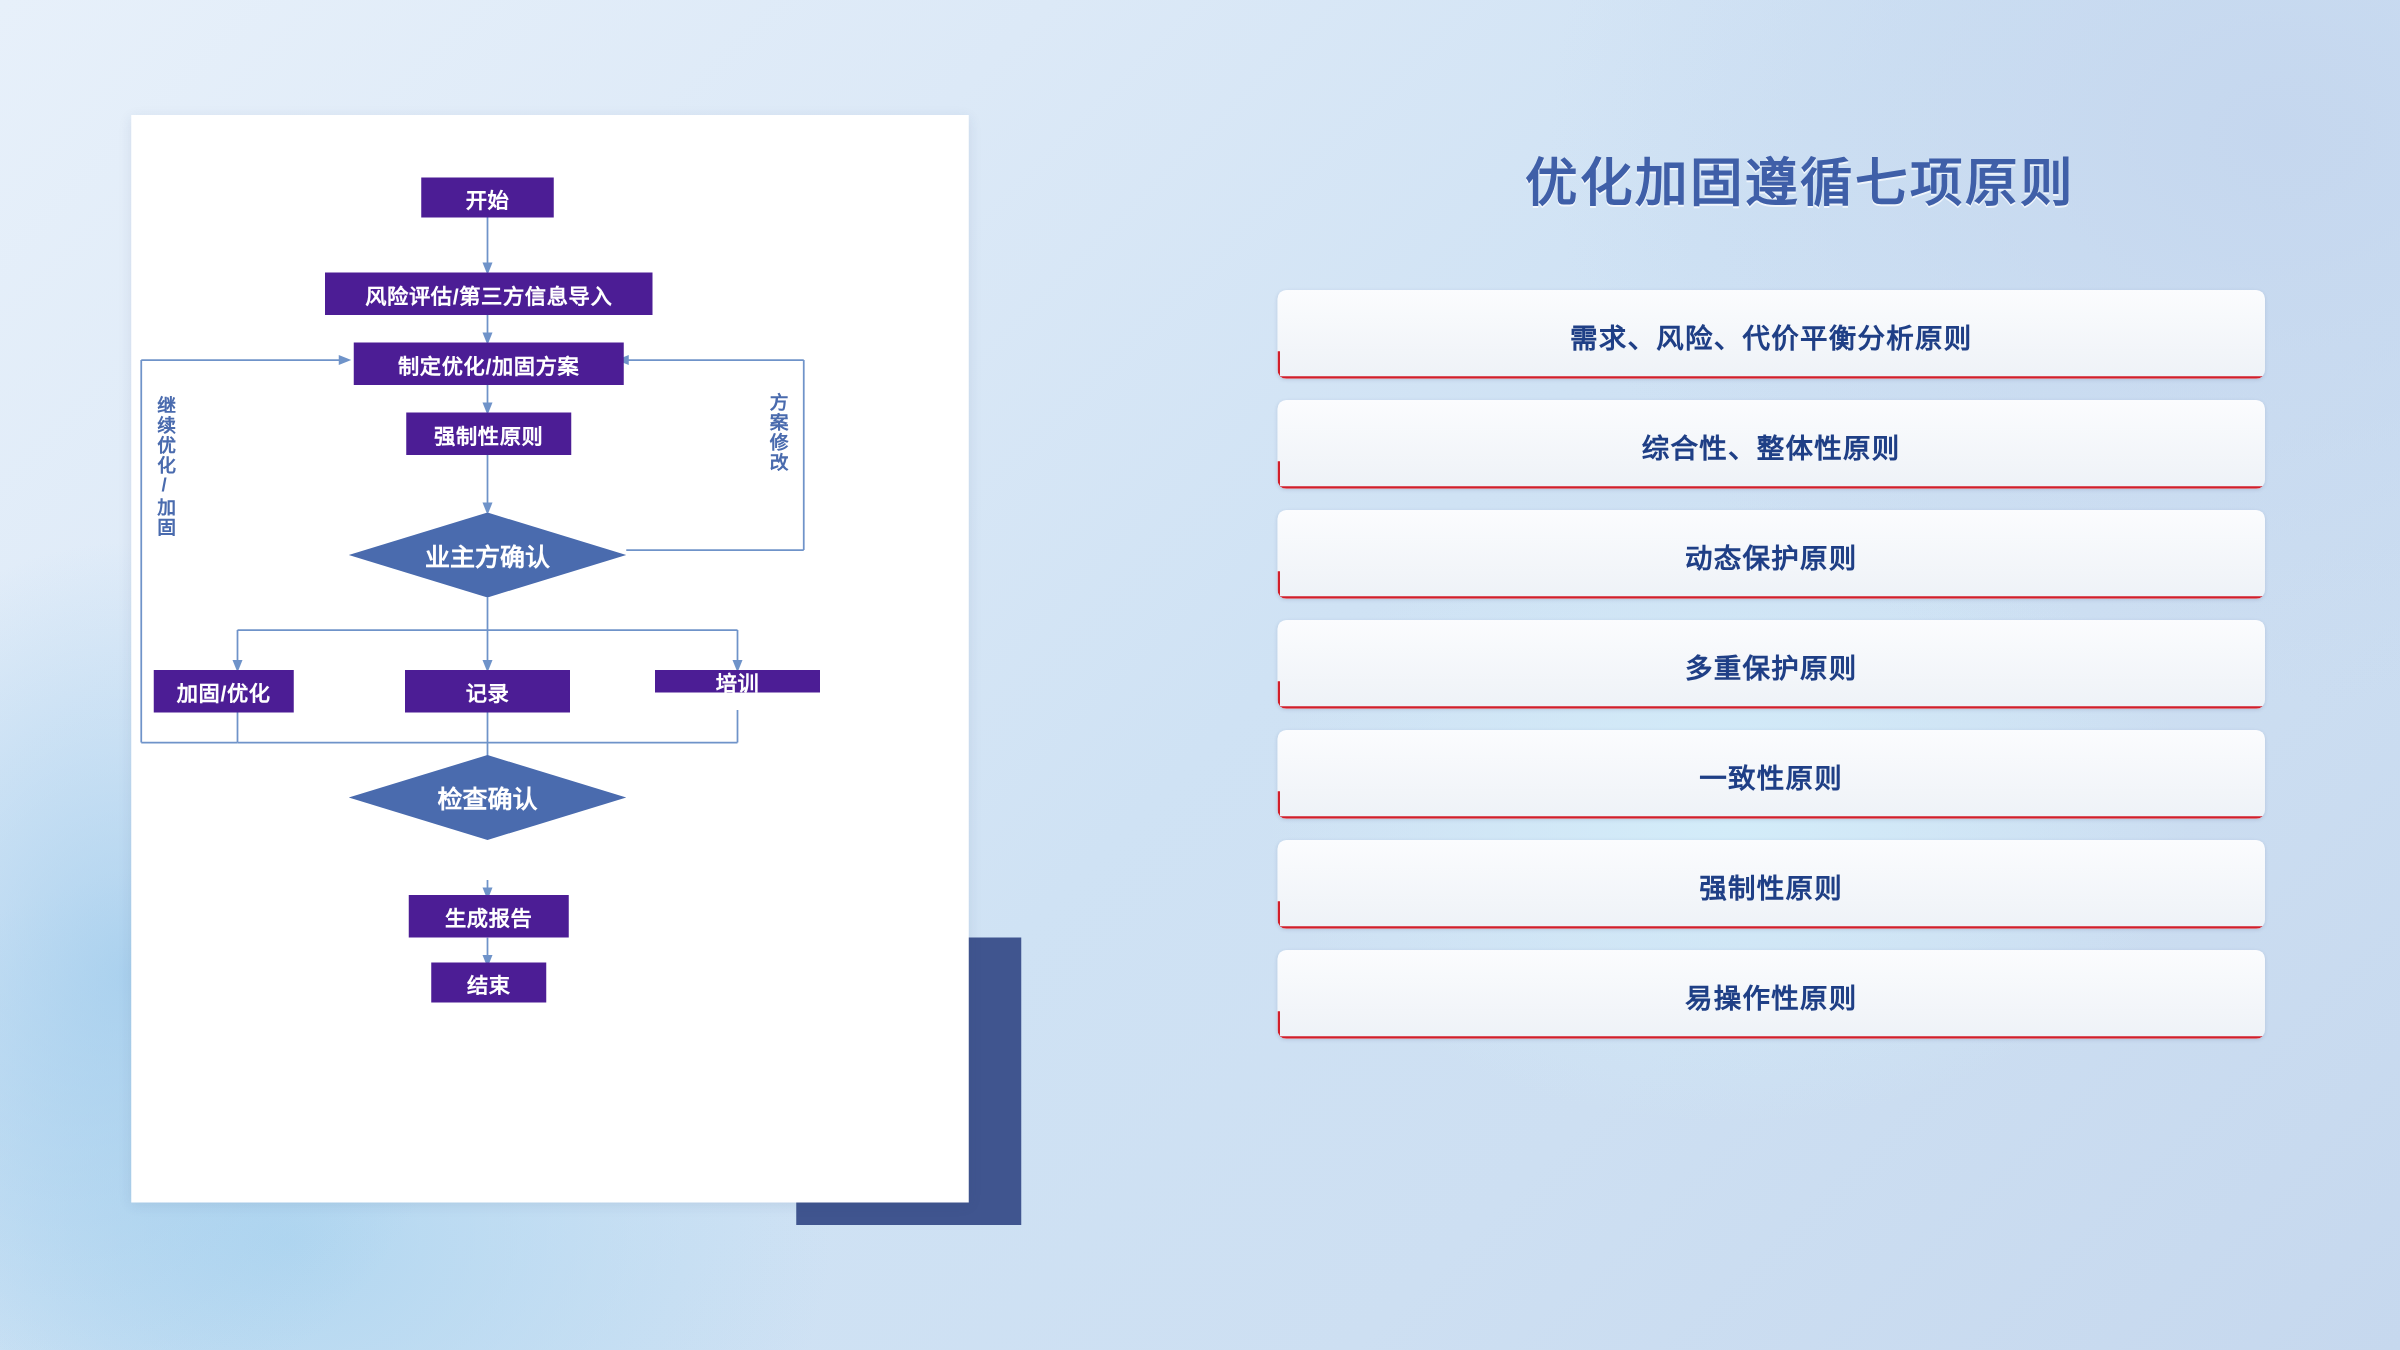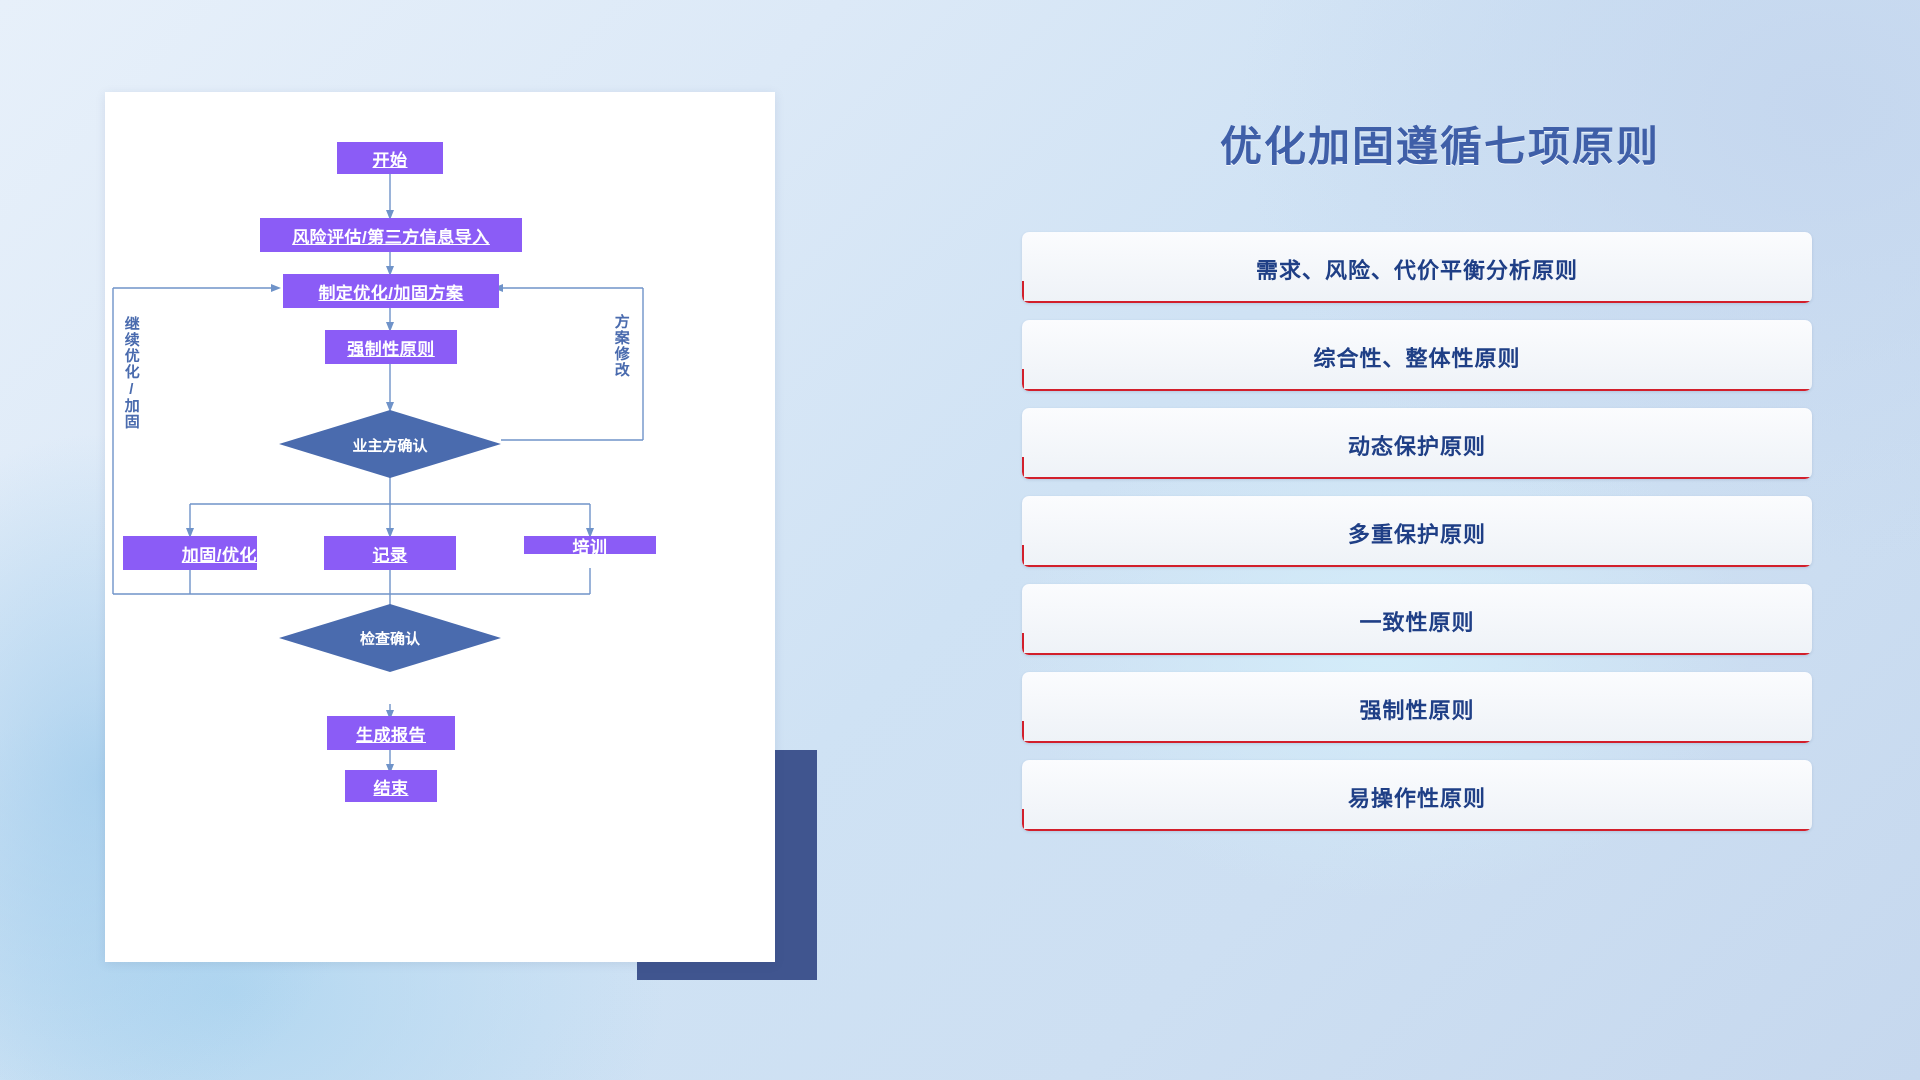--- a/index.html
+++ b/index.html
@@ -57,49 +57,48 @@
   }
   .fc svg {
     position: absolute;
     left: 0;
     top: 0;
   }
 
   .node {
     position: absolute;
     box-sizing: border-box;
-    background: #8b5cf6;
+    background: #4c1d95;
     color: #ffffff;
     font-size: 17px;
     font-weight: bold;
     display: flex;
     align-items: center;
     justify-content: center;
     letter-spacing: 0.5px;
     white-space: nowrap;
-    text-decoration: underline;
   }
   .node.wide { font-size: 17px; }
 
   .diamond {
     position: absolute;
     display: flex;
     align-items: center;
     justify-content: center;
   }
   .diamond .dshape {
     position: absolute;
     inset: 0;
     background: #4a6bae;
     clip-path: polygon(50% 0%, 100% 50%, 50% 100%, 0% 50%);
   }
   .diamond .dlabel {
     position: relative;
     color: #ffffff;
-    font-size: 15px;
+    font-size: 20px;
     font-weight: bold;
     white-space: nowrap;
   }
 
   .vlabel {
     position: absolute;
     color: #4a6bae;
     font-size: 15px;
     font-weight: bold;
     writing-mode: vertical-rl;
@@ -239,21 +238,21 @@
 
       <div class="node" style="left:220px; top:238px; width:132px; height:34px;">
         <span>强制性原则</span>
       </div>
 
       <div class="diamond" style="left:174px; top:318px; width:222px; height:68px;">
         <span class="dshape"></span>
         <span class="dlabel">业主方确认</span>
       </div>
 
-      <div class="node" style="left:18px; top:444px; width:134px; height:34px;justify-content:flex-end;">
+      <div class="node" style="left:18px; top:444px; width:112px; height:34px;">
         <span>加固/优化</span>
       </div>
 
       <div class="node" style="left:219px; top:444px; width:132px; height:34px;">
         <span>记录</span>
       </div>
 
       <div class="node" style="left:419px; top:444px; width:132px; height:18px;">
         <span>培训</span>
       </div>

